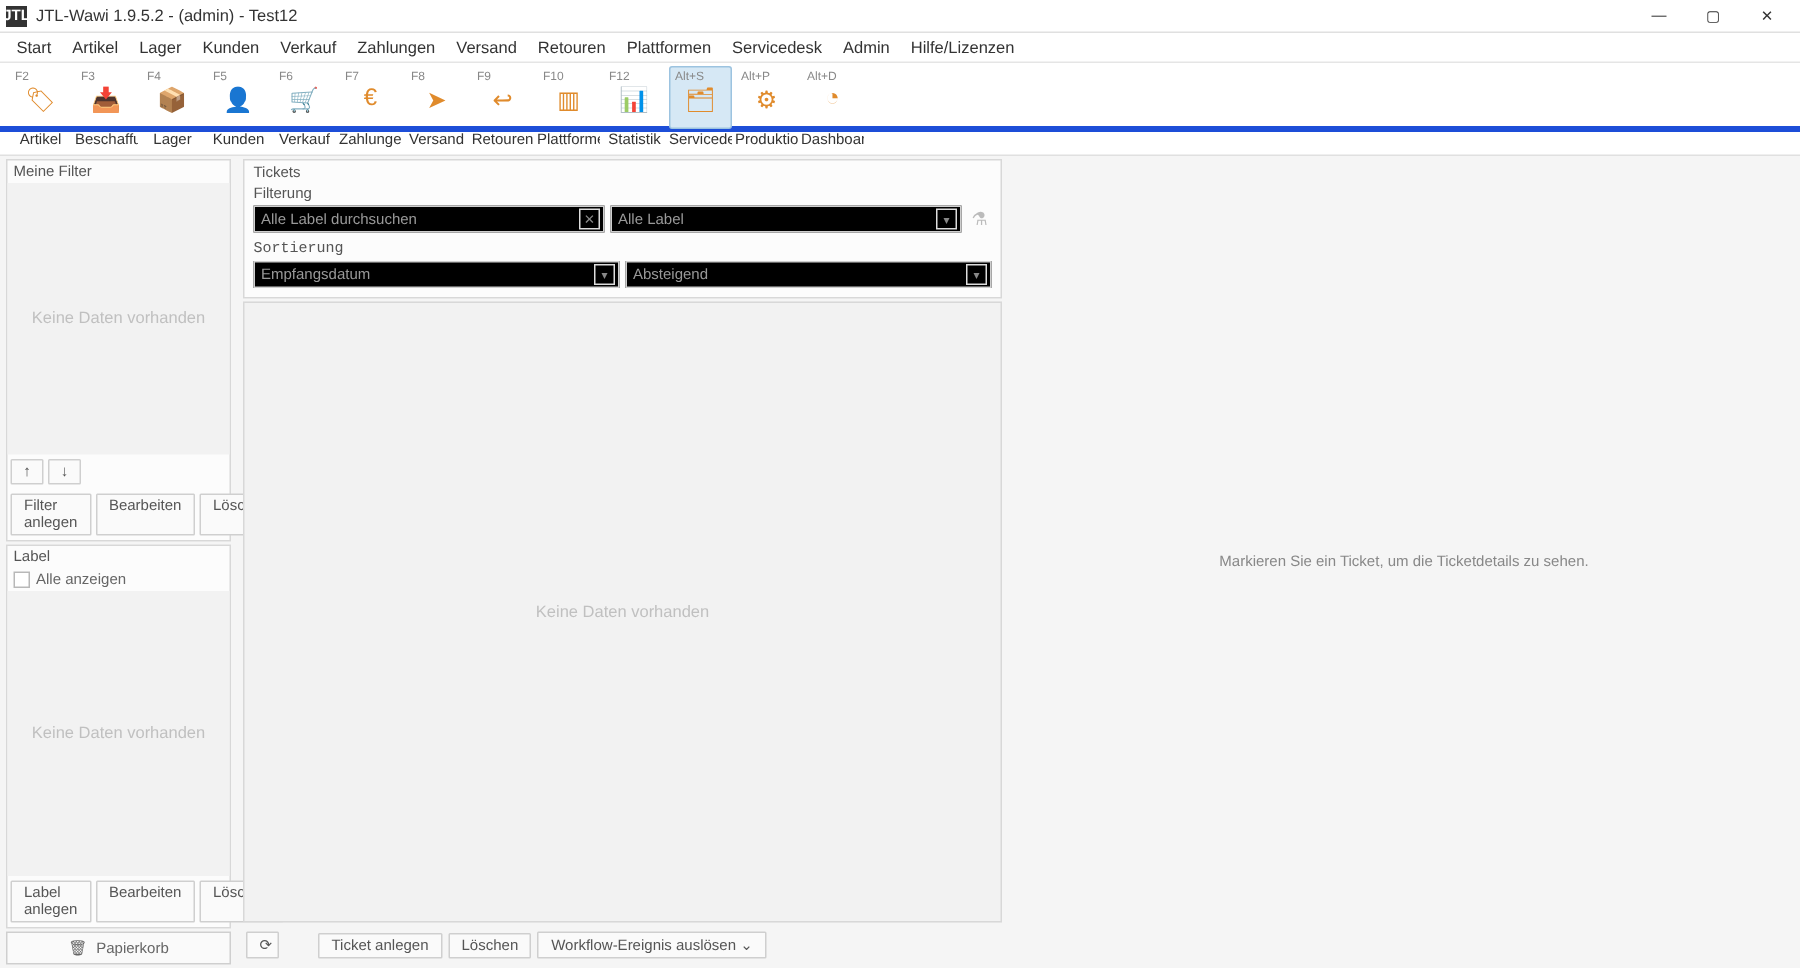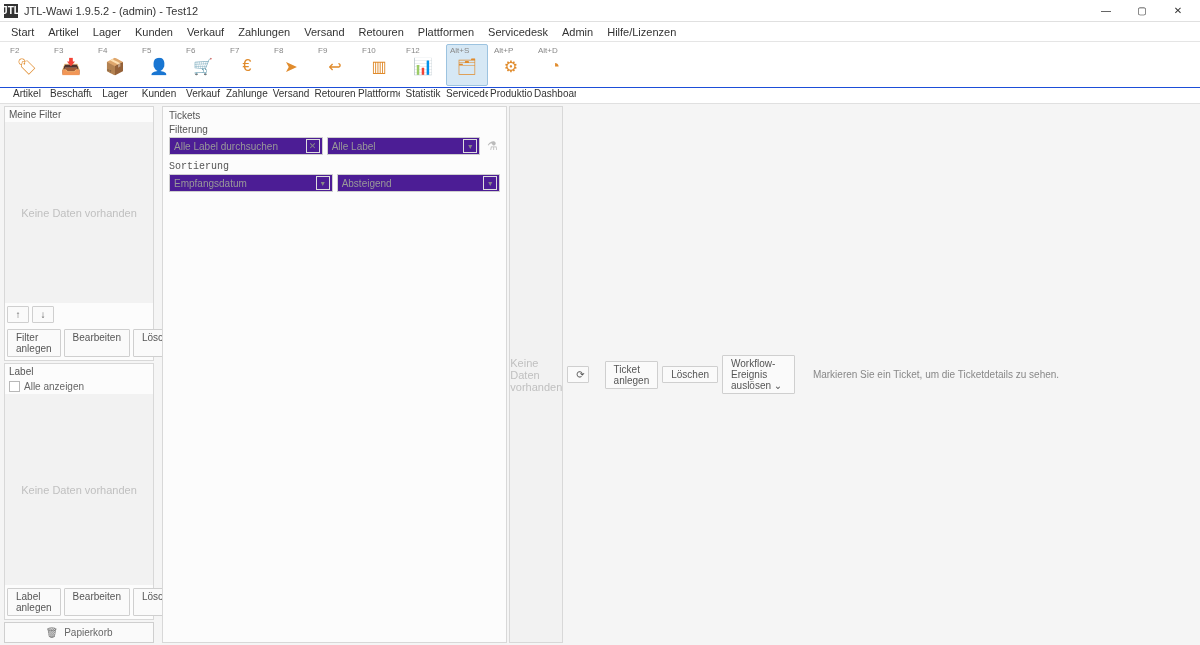--- a/index.html
+++ b/index.html
@@ -4,42 +4,42 @@
 <style>
   * { box-sizing: border-box; font-family: "Segoe UI", Tahoma, sans-serif; }
   html, body { margin:0; padding:0; width:1200px; height:645px; background:#f5f5f5; color:#333; font-size:11px; overflow:hidden; }
   .titlebar { height:22px; background:#fff; display:flex; align-items:center; padding:0 4px; border-bottom:1px solid #e0e0e0; }
   .titlebar .appicon { width:14px; height:14px; background:#333; color:#fff; font-size:10px; display:flex; align-items:center; justify-content:center; margin-right:6px; font-weight:bold;}
   .titlebar .title { flex:1; font-size:11px; }
   .winbtns { display:flex; gap:0; }
   .winbtn { width:36px; height:20px; display:flex; align-items:center; justify-content:center; color:#333; font-size:10px; cursor:default;}
   .menubar { height:20px; background:#fff; display:flex; align-items:center; padding:0 4px; border-bottom:1px solid #e5e5e5; font-size:11px; gap:0; }
   .menubar span { padding:2px 7px; cursor:default;}
-  .toolbar { height:46px; background:#fff; display:flex; padding:2px 6px 0 6px; border-bottom:1px solid #1d4ed8; gap:2px;}
+  .toolbar { height:46px; background:#fff; display:flex; padding:2px 6px 0 6px; border-bottom:4px solid #1d4ed8; gap:2px;}
   .tbtn { width:42px; height:42px; border:1px solid transparent; border-radius:2px; display:flex; flex-direction:column; align-items:center; justify-content:flex-start; position:relative; padding-top:1px;}
   .tbtn.active { background:#d6e8f5; border-color:#9cc3e0;}
   .tbtn .fkey{ position:absolute; top:1px; left:3px; font-size:8px; color:#888;}
   .tbtn .glyph{ margin-top:11px; font-size:16px; color:#e08b2c;}
   .tlabels { height:16px; background:#fff; display:flex; padding:0 6px; gap:2px; border-bottom:1px solid #e0e0e0; font-size:10px;}
   .tlabels span{ width:42px; text-align:center; color:#333; white-space:nowrap; overflow:hidden;}
   .body { display:flex; height:541px; }
   .leftcol { width:158px; padding:2px 4px; display:flex; flex-direction:column; gap:2px;}
   .panel { border:1px solid #d8d8d8; background:#fcfcfc; display:flex; flex-direction:column;}
   .panel-title { font-size:10px; padding:2px 4px; color:#555;}
   .panel-body { flex:1; display:flex; align-items:center; justify-content:center; color:#c0c0c0; font-size:11px; background:#f2f2f2;}
   .btnrow { display:flex; gap:3px; padding:3px 2px;}
   .sbtn { border:1px solid #cfcfcf; background:#fafafa; padding:2px 8px; font-size:10px; color:#555; border-radius:1px; cursor:default;}
   .arrowbtn { width:22px; padding:2px 0; text-align:center;}
   .iconbtn { width:100%; border:1px solid #cfcfcf; background:#fafafa; padding:4px; font-size:10px; color:#666; display:flex; align-items:center; justify-content:center; gap:6px;}
-  .midcol { width:514px; padding:2px 4px; display:flex; gap:2px;}
+  .midcol { width:514px; padding:2px 4px; display:flex; flex-direction:column; gap:2px;}
   .group { border:1px solid #d8d8d8; padding:4px 6px 6px 6px; background:#fcfcfc; position:relative;}
   .group-title{ font-size:10px; color:#555; position:relative; top:-1px; margin-bottom:2px;}
   .subgroup-title{ font-size:10px; color:#555; margin:2px 0;}
   .row { display:flex; gap:4px; align-items:center;}
-  .input { flex:1; height:18px; border:1px solid #cfcfcf; background:#4c1d95; padding:0 4px; font-size:10px; color:#999; display:flex; align-items:center; position:relative;}
+  .input { flex:1; height:18px; border:1px solid #cfcfcf; background:#000000; padding:0 4px; font-size:10px; color:#999; display:flex; align-items:center; position:relative;}
   .input .x{ position:absolute; right:2px; top:1px; width:14px; height:14px; border:1px solid #ddd; display:flex; align-items:center; justify-content:center; font-size:9px; color:#888;}
   .dd { width:240px;text-align:right;}
   .dd-arrow{ position:absolute; right:2px; top:1px; width:14px; height:14px; border:1px solid #ddd; display:flex; align-items:center; justify-content:center; font-size:8px; color:#888;}
   .filtericon{ width:16px; height:18px; display:flex; align-items:center; justify-content:center; color:#bbb; font-size:12px;}
   .ticketlist { flex:1; border:1px solid #d8d8d8; background:#f2f2f2; display:flex; flex-direction:column;}
   .ticketlist .center{ flex:1; display:flex; align-items:center; justify-content:center; color:#c0c0c0; font-size:11px;}
   .actionbar { display:flex; gap:4px; padding:4px 2px; align-items:center;}
   .rightcol { flex:1; display:flex; align-items:center; justify-content:center; color:#888; font-size:10px;}
   .chk { display:flex; align-items:center; gap:4px; padding:2px 4px; font-size:10px; color:#666;}
   .chk .box{ width:11px; height:11px; border:1px solid #b8b8b8; background:#fff;}

